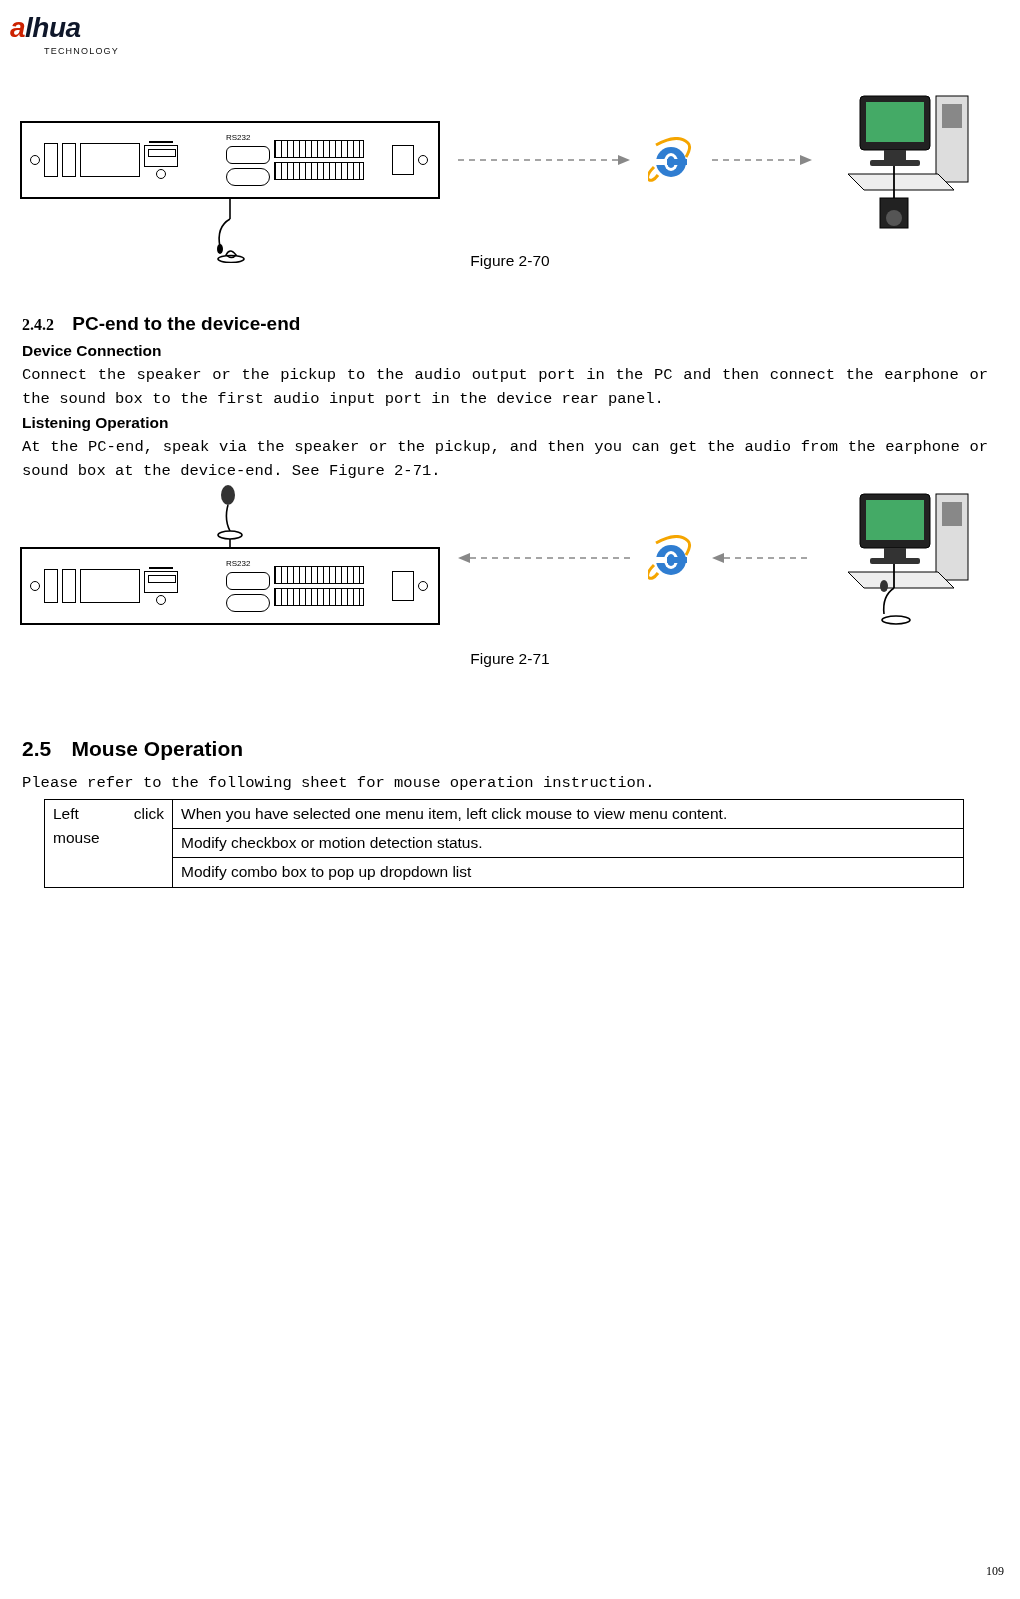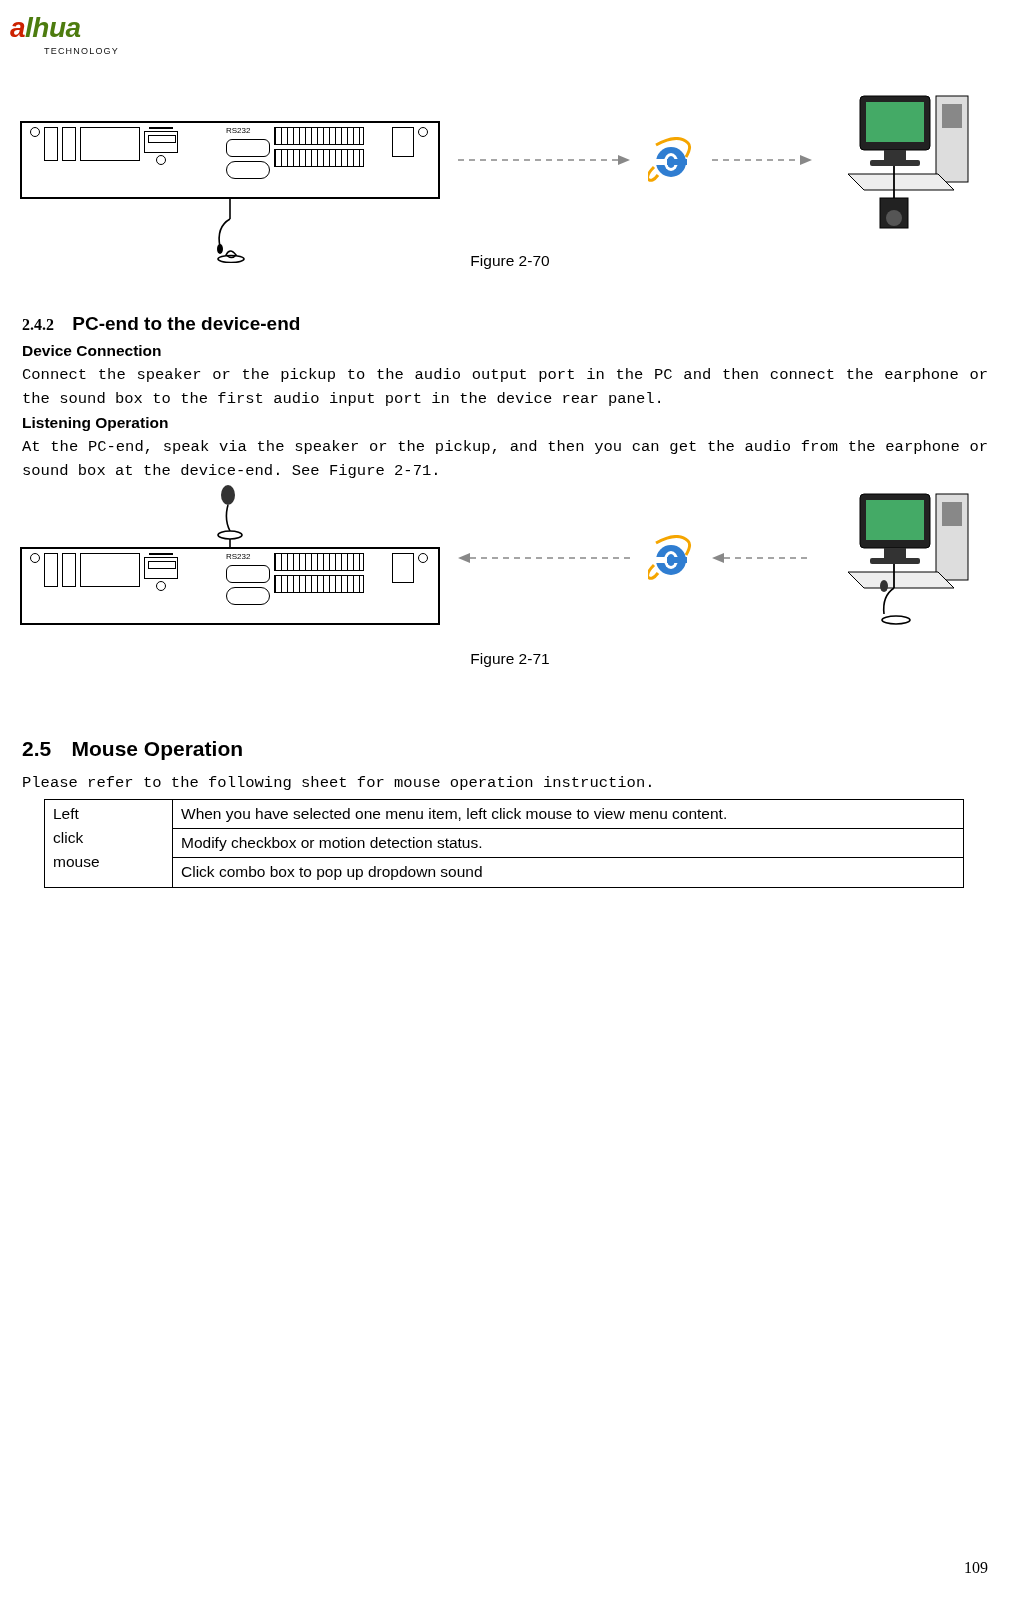--- a/index.html
+++ b/index.html
@@ -22,21 +22,21 @@
     padding: 6px 0 12px 0;
   }
   .logo-main { font-style: italic; }
   .logo-alhua {
     font-size: 28px;
     font-weight: bold;
     font-style: italic;
     letter-spacing: -0.5px;
   }
   .logo-alhua .a1 { color:#c20; }
-  .logo-alhua .rest { color:#4d7c0f; }
+  .logo-alhua .rest { color:#0f172a; }
   .logo-sub {
     font-size: 9px;
     color:#111;
     font-style: normal;
     letter-spacing: 1.2px;
     margin-top: -4px;
     padding-left: 34px;
   }
   .figure-block {
     padding: 18px 0 10px 10px;
@@ -47,20 +47,21 @@
     justify-content:space-between;
     padding: 2px 10px 0 0;
     height: 140px;
   }
   .panel-box {
     width: 420px;
     height: 78px;
     border: 2px solid #000;
     position: relative;
     display:flex;
+    align-items:center;
     padding: 4px 8px;
     gap:4px;
   }
   .slot { border:1.5px solid #000; display:inline-block; }
   .circle-s { width:10px;height:10px;border:1.5px solid #000;border-radius:50%; }
   .arrow-line {
     flex: 0 0 172px;
     height: 14px;
     display:flex; align-items:center;
     color:#666;
@@ -109,23 +110,23 @@
   table.mouse-table td {
     border: 1px solid #000;
     padding: 2px 8px;
     vertical-align: top;
     line-height: 1.55;
   }
   .lh-cell { width:128px; text-align:justify; }
   .page-num {
     position:absolute;
     bottom: 18px;
-    right: 32px;
+    right: 16px;
     font-family: "Times New Roman", serif;
-    font-size: 16px;
+    font-size: 12px;
   }
 </style>
 </head>
 <body>
 
 <div class="page">
 
   <div class="logo-area">
     <div class="logo-main">
       <span class="logo-alhua">
@@ -321,31 +322,31 @@
   <div class="hdr25-row">
     <span class="sec-num-25">2.5</span>
     <span class="sec-title-25">Mouse Operation</span>
   </div>
   <div style="padding:0 12px 4px 12px;" class="para">Please refer to the following sheet for mouse operation instruction.</div>
 
   <table class="mouse-table">
     <tbody>
         <tr>
       <td class="lh-cell" rowspan="3">
-        <div style="display:flex;justify-content:space-between;flex-direction:column;">
+        <div style="display:flex;justify-content:space-between;">
           <span>Left</span>
           <span>click</span>
         </div>
         <div>mouse</div>
       </td>
       <td>When you have selected one menu item, left click mouse to view menu content.</td>
     </tr>
     <tr>
       <td>Modify checkbox or motion detection status.</td>
     </tr>
     <tr>
-      <td>Click combo box to pop up dropdown sound</td>
+      <td>Modify combo box to pop up dropdown list</td>
     </tr>
   </tbody>
     </table>
 
   <div class="page-num">109</div>
 </div>
 
 </body></html>

